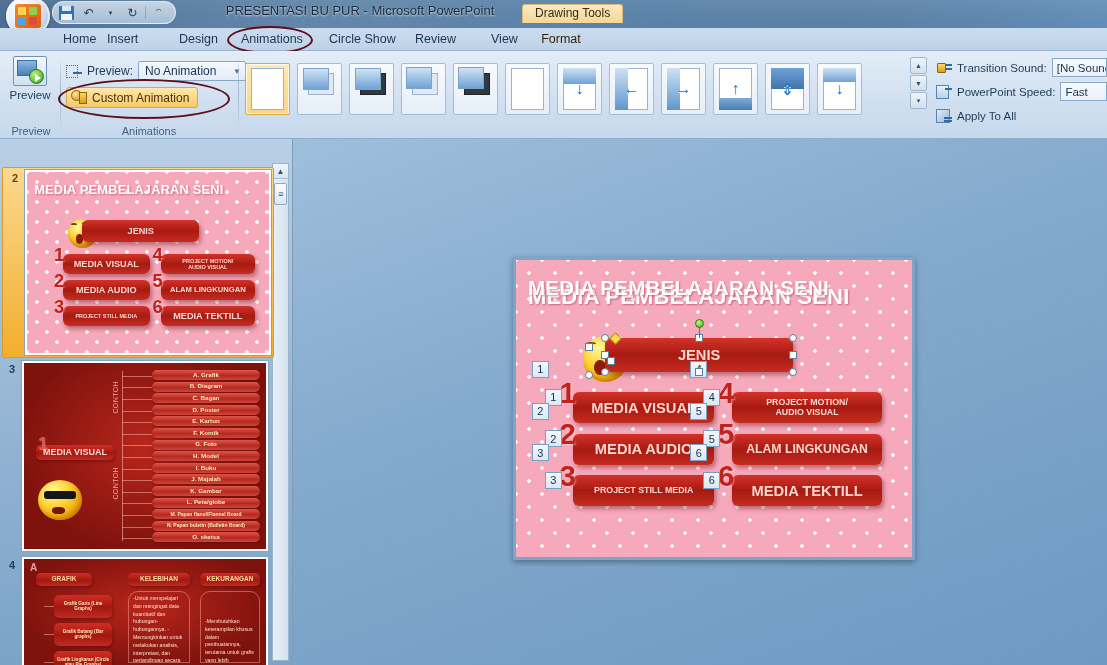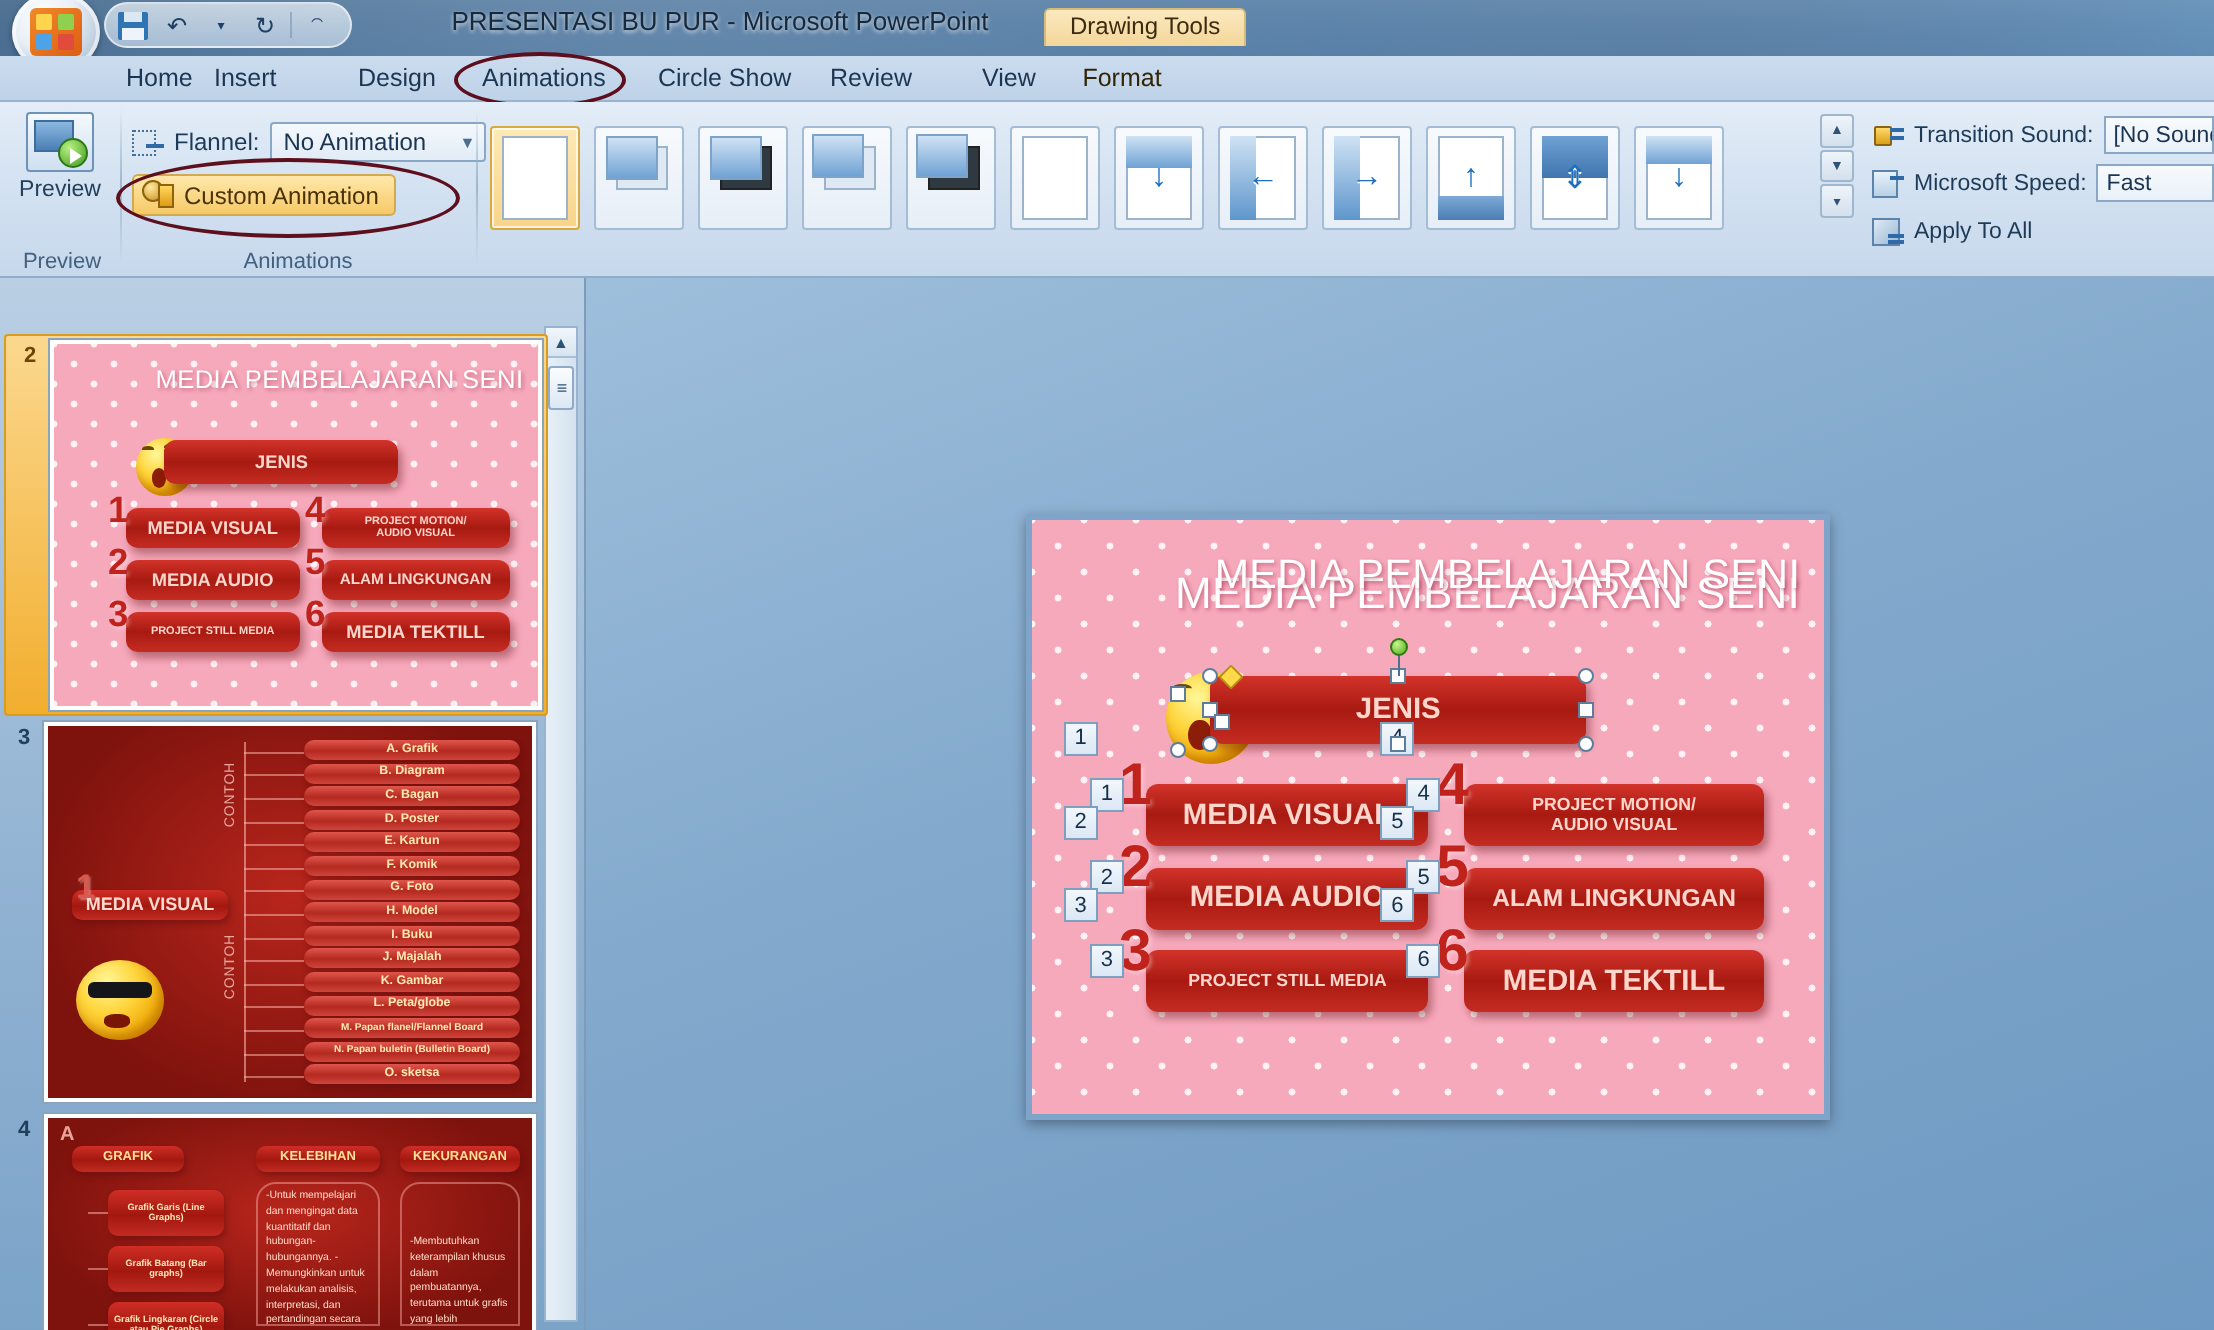--- a/index.html
+++ b/index.html
@@ -336,21 +336,21 @@
     position:absolute; left:293px; top:139px; width:814px; height:526px;
     background:linear-gradient(160deg,#9ebfdc 0%,#84aacd 40%,#6e99c2 100%);
   }
   #slide-canvas{
     position:absolute; left:220px; top:118px; width:402px; height:303px;
     border:3px solid #7ea5c9;
     box-shadow:0 2px 6px rgba(0,0,0,.35);
   }
   .s-title{
     position:absolute; left:3%; right:3%; top:8%;
-    text-align:right; color:#fff; font-weight:normal;
+    text-align:left; color:#fff; font-weight:bold;
     font-size:22px; letter-spacing:.2px;
     text-shadow:1px 1px 2px rgba(160,50,80,.55);
   }
   .s-pill{
     position:absolute;
     background:linear-gradient(180deg,#d2332a 0%,#a81a11 50%,#c52c22 100%);
     border-radius:6px; color:#ffd5cc;
     display:flex; align-items:center; justify-content:center; text-align:center;
     font-weight:bold; line-height:1.1;
     box-shadow:2px 3px 4px rgba(90,10,10,.4);
@@ -418,21 +418,21 @@
       <div id="preview-icon">
           <div class="play"></div>
         </div>
       <div id="preview-label">Preview</div>
     </div>
     <div class="rgroup-sep" style="left:60px"></div>
     <div class="rgroup-label" style="left:2px; width:58px">Preview</div>
 
     <div id="animate-row">
       <div id="animate-icon"></div>
-      <div id="animate-label">Flannel:</div>
+      <div id="animate-label">Preview:</div>
       <div id="animate-combo">
         <span>No Animation</span>
         <span class="caret">▼</span>
       </div>
     </div>
     <div id="custom-anim-btn">
       <div id="custom-anim-icon"></div>
       <span>Custom Animation</span>
     </div>
     <div id="custom-anim-ellipse"></div>
@@ -500,21 +500,21 @@
     </div>
 
     <div id="transition-props">
       <div class="tprop-row">
         <span class="tprop-icon tpi-sound"></span>
         <span class="tprop-label">Transition Sound:</span>
         <span class="tprop-value">[No Sound]</span>
       </div>
       <div class="tprop-row">
         <span class="tprop-icon tpi-speed"></span>
-        <span class="tprop-label">Microsoft Speed:</span>
+        <span class="tprop-label">PowerPoint Speed:</span>
         <span class="tprop-value">Fast</span>
       </div>
       <div class="tprop-row">
         <span class="tprop-icon tpi-apply"></span>
         <span class="tprop-label">Apply To All</span>
       </div>
     </div>
   </div>
 
   <div id="slide-panel">

